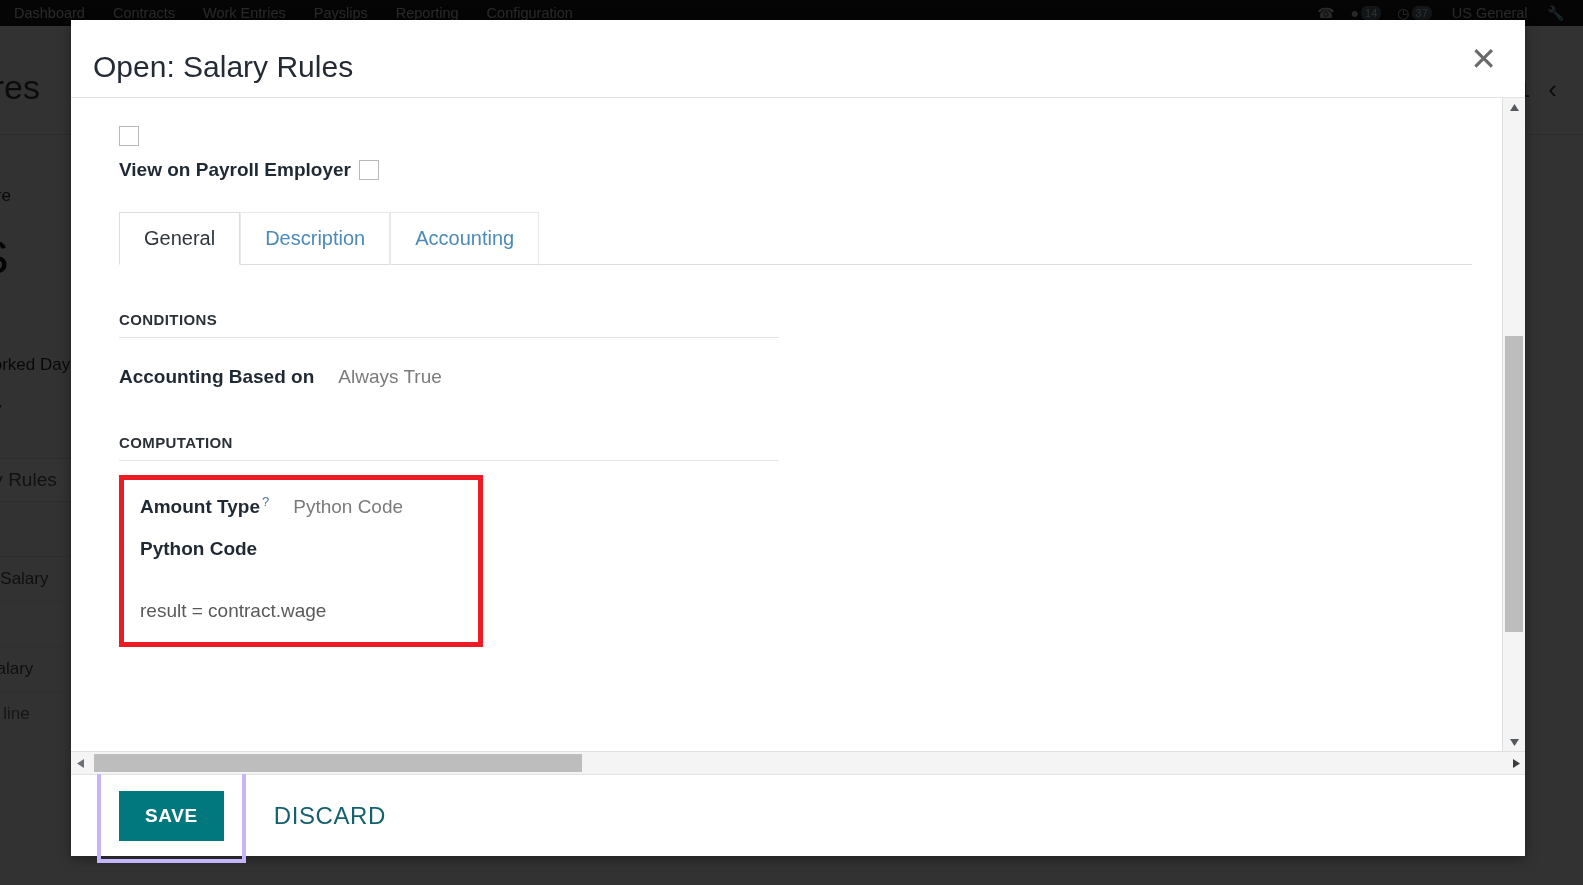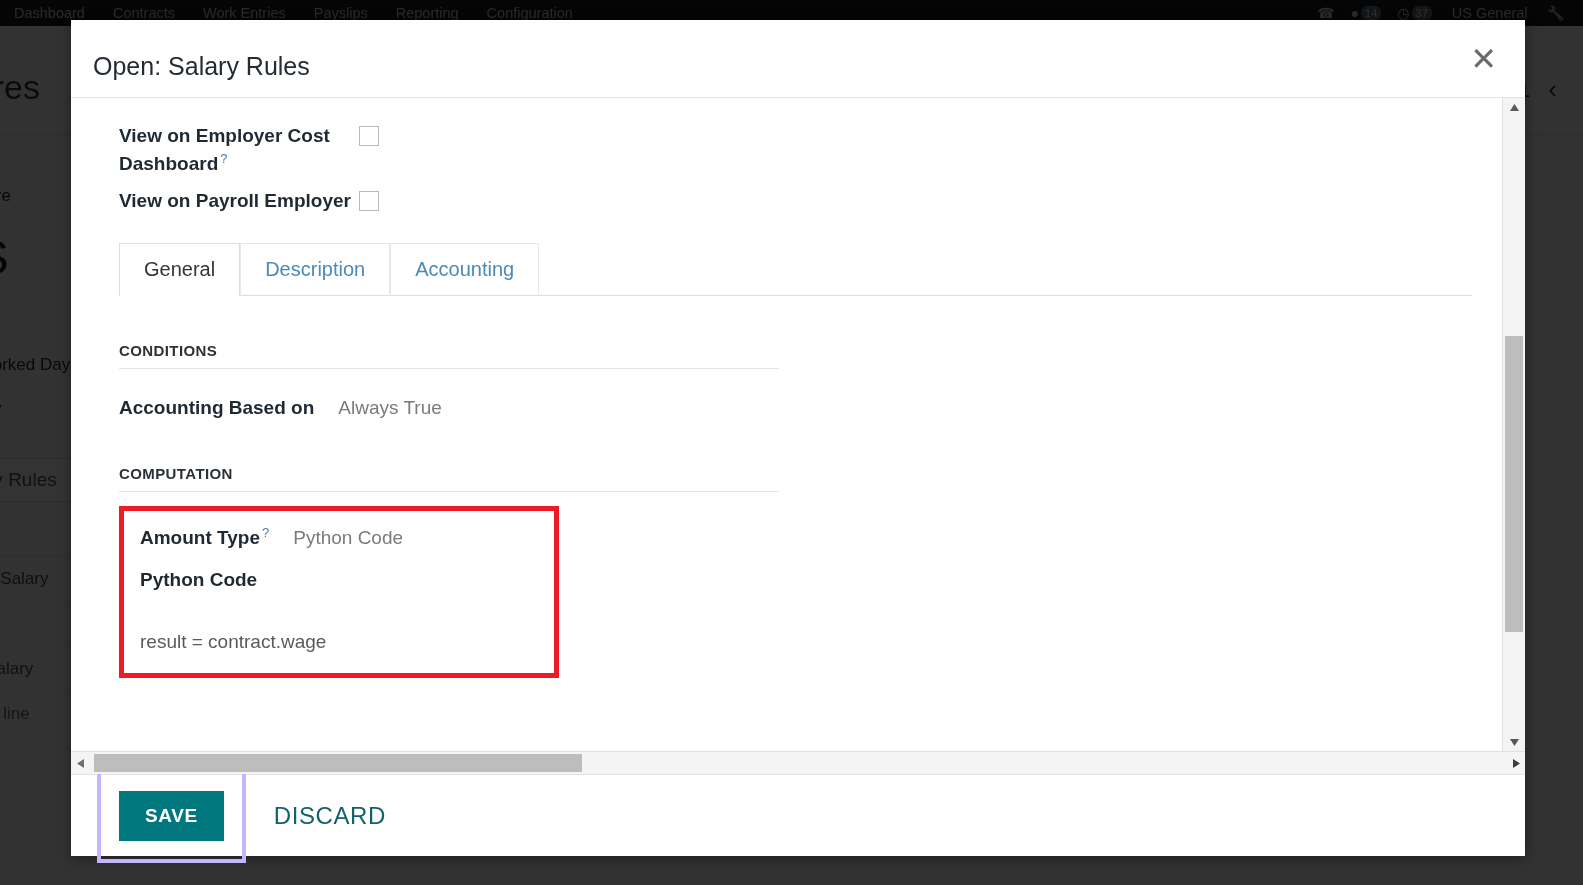--- a/index.html
+++ b/index.html
@@ -181,21 +181,21 @@
   #modal-header {
     height: 78px;
     min-height: 78px;
     border-bottom: 1px solid #e3e3e3;
     display: flex;
     align-items: center;
     padding: 0 24px 0 22px;
     box-sizing: border-box;
   }
   #modal-title {
-    font-size: 25px;
+    font-size: 30px;
     color: #252b35;
     font-weight: normal;
     margin-top: 16px;
   }
   #modal-close {
     margin-left: auto;
     font-size: 32px;
     line-height: 1;
     color: #6a6a6a;
     cursor: pointer;
@@ -309,21 +309,21 @@
     color: #7b7b7b;
     margin-left: 24px;
     white-space: nowrap;
   }
 
   
   #computation-highlight {
     position: relative;
     margin-top: 14px;
     border: 5px solid #ed1c24;
-    width: 440px;
+    width: 364px;
     box-sizing: border-box;
     padding: 14px 16px 20px 16px;
   }
   #computation-highlight .field-row { margin-top: 0; }
   #python-code-label {
     font-size: 19px;
     font-weight: bold;
     color: #1f2933;
     margin-top: 20px;
   }
@@ -489,21 +489,20 @@
     <div id="modal-title">Open: Salary Rules</div>
     <div id="modal-close">✕</div>
   </div>
 
   <div id="modal-body-wrap">
     <div id="modal-body-row">
 
       <div id="modal-body">
 
         <div class="chk-row">
-          <div class="chk-label"><span>View on Employer Cost Dashboard</span><span class="tip-mark">?</span></div>
           <div class="chk-box"></div>
         </div>
 
         <div class="chk-row">
           <div class="chk-label">View on Payroll Employer</div>
           <div class="chk-box"></div>
         </div>
 
         <div id="tabs">
           <div class="tab active">General</div>

